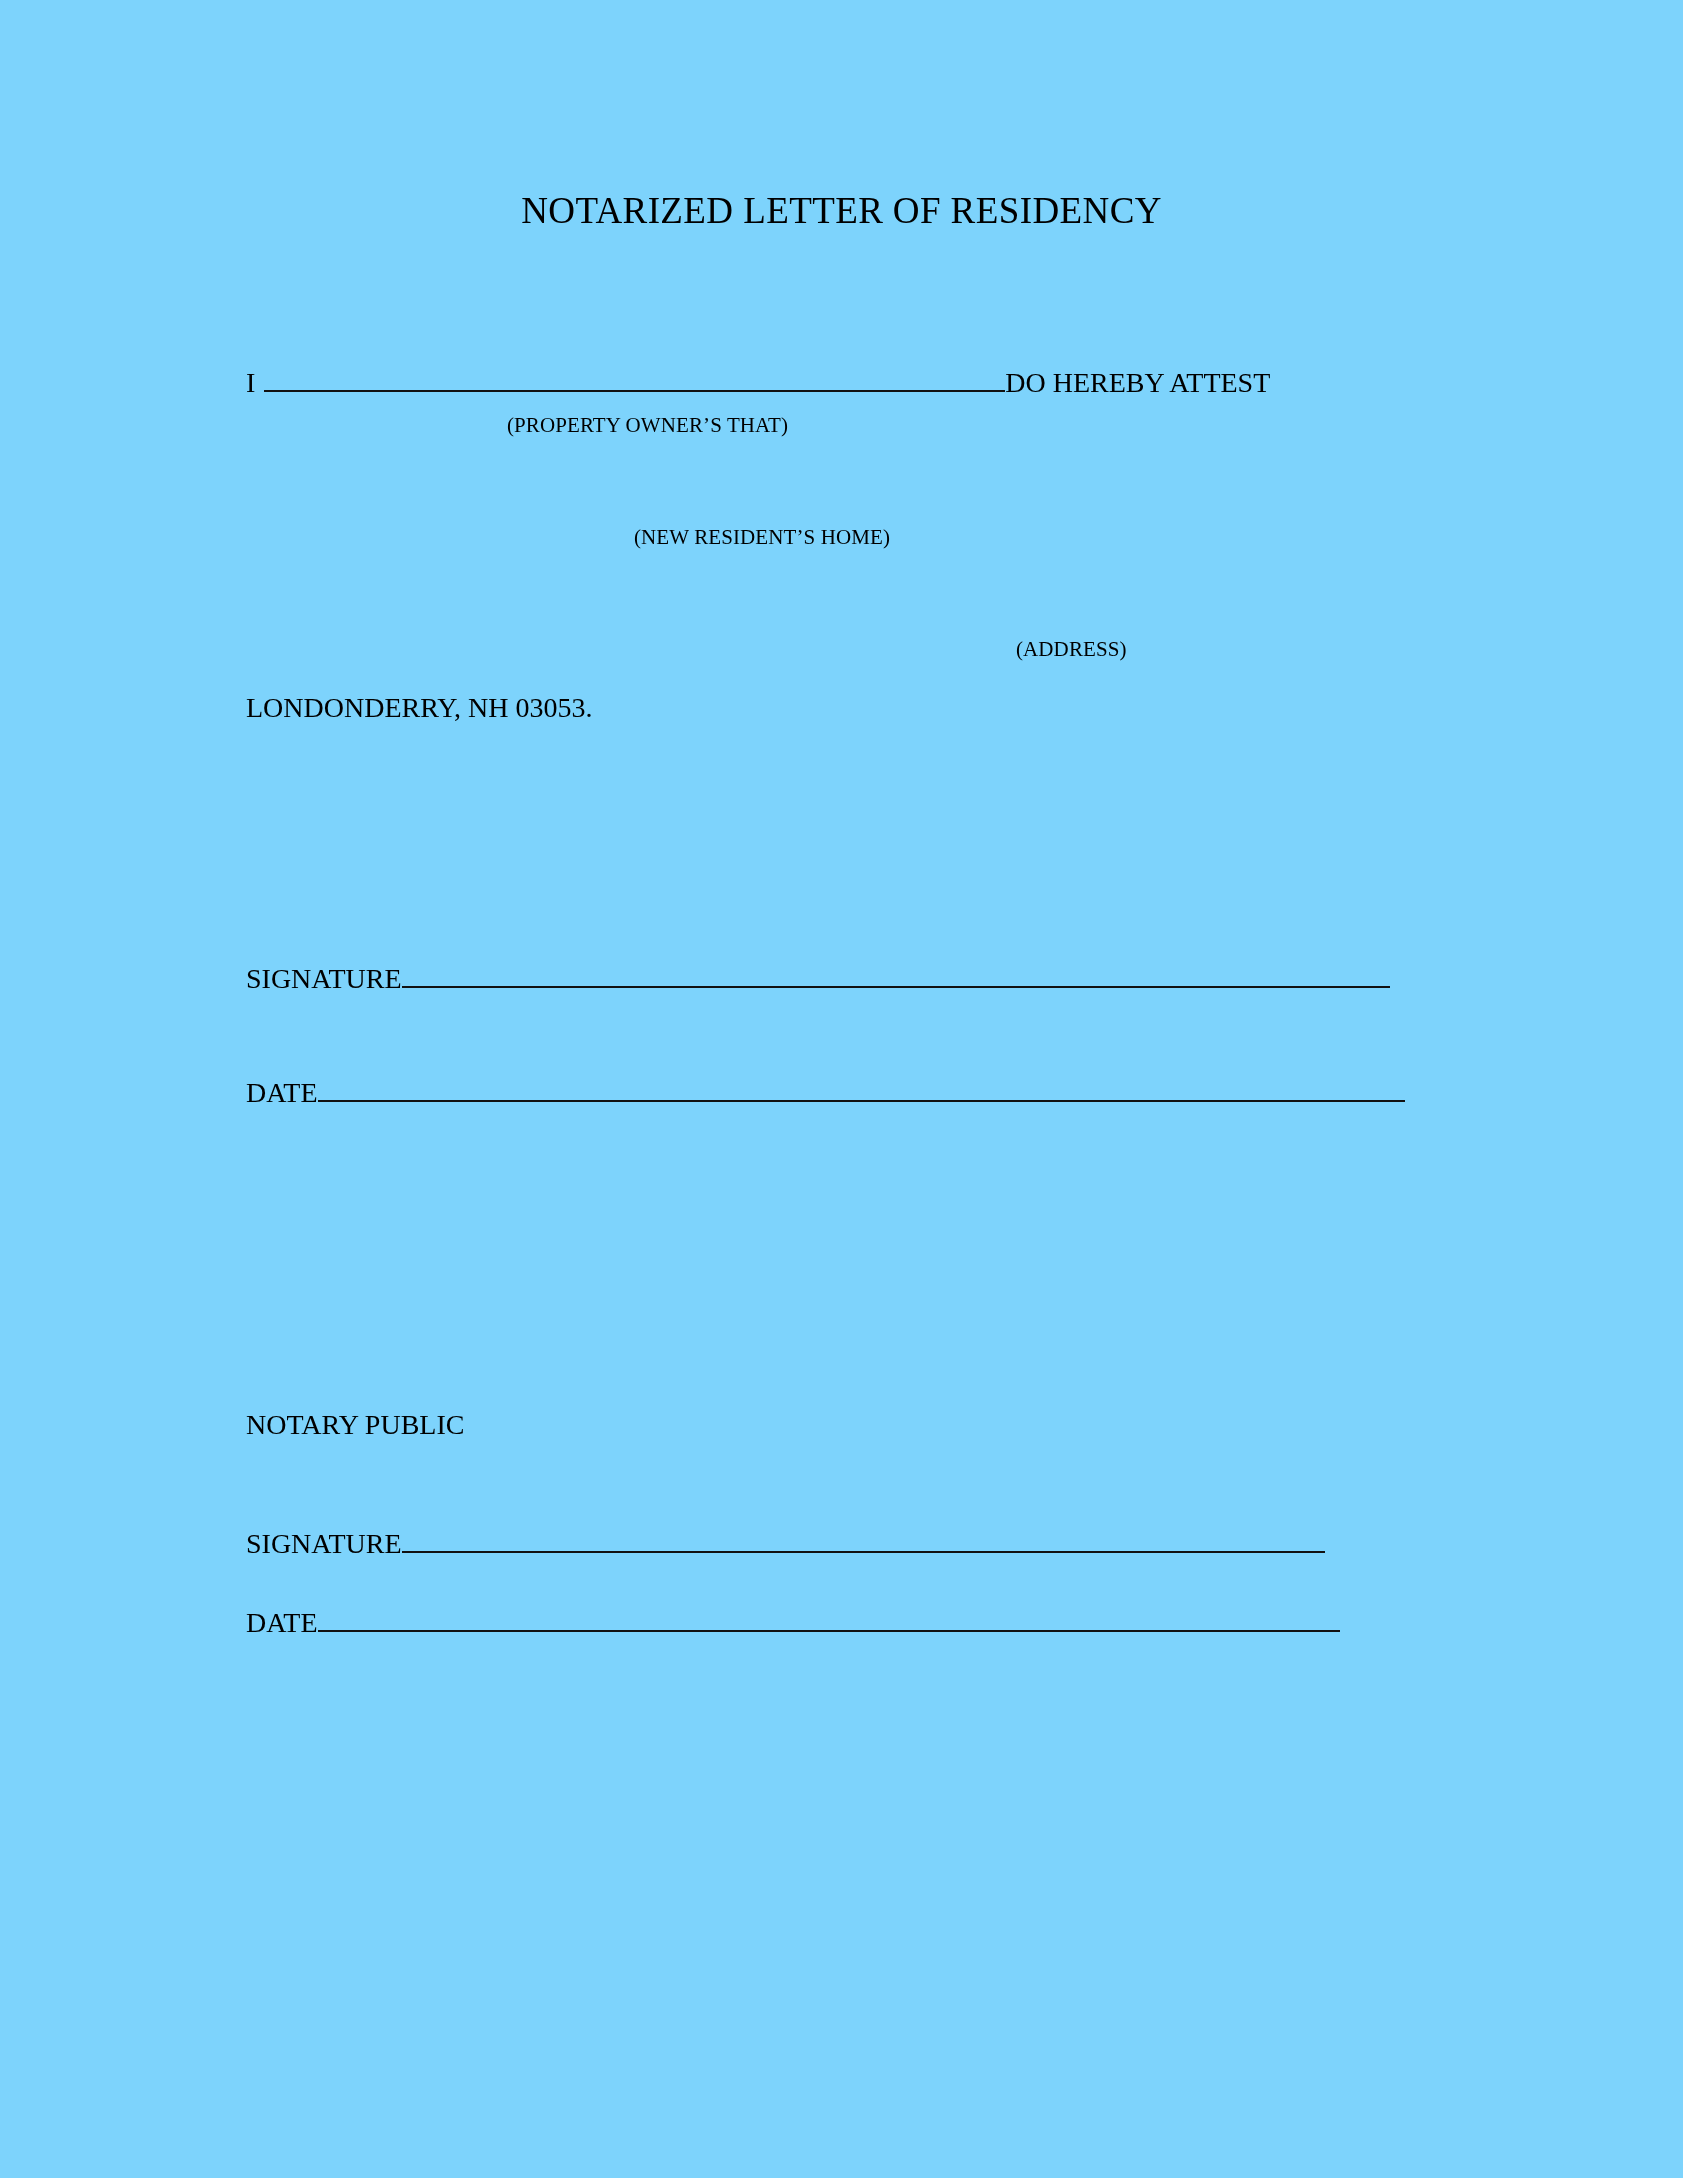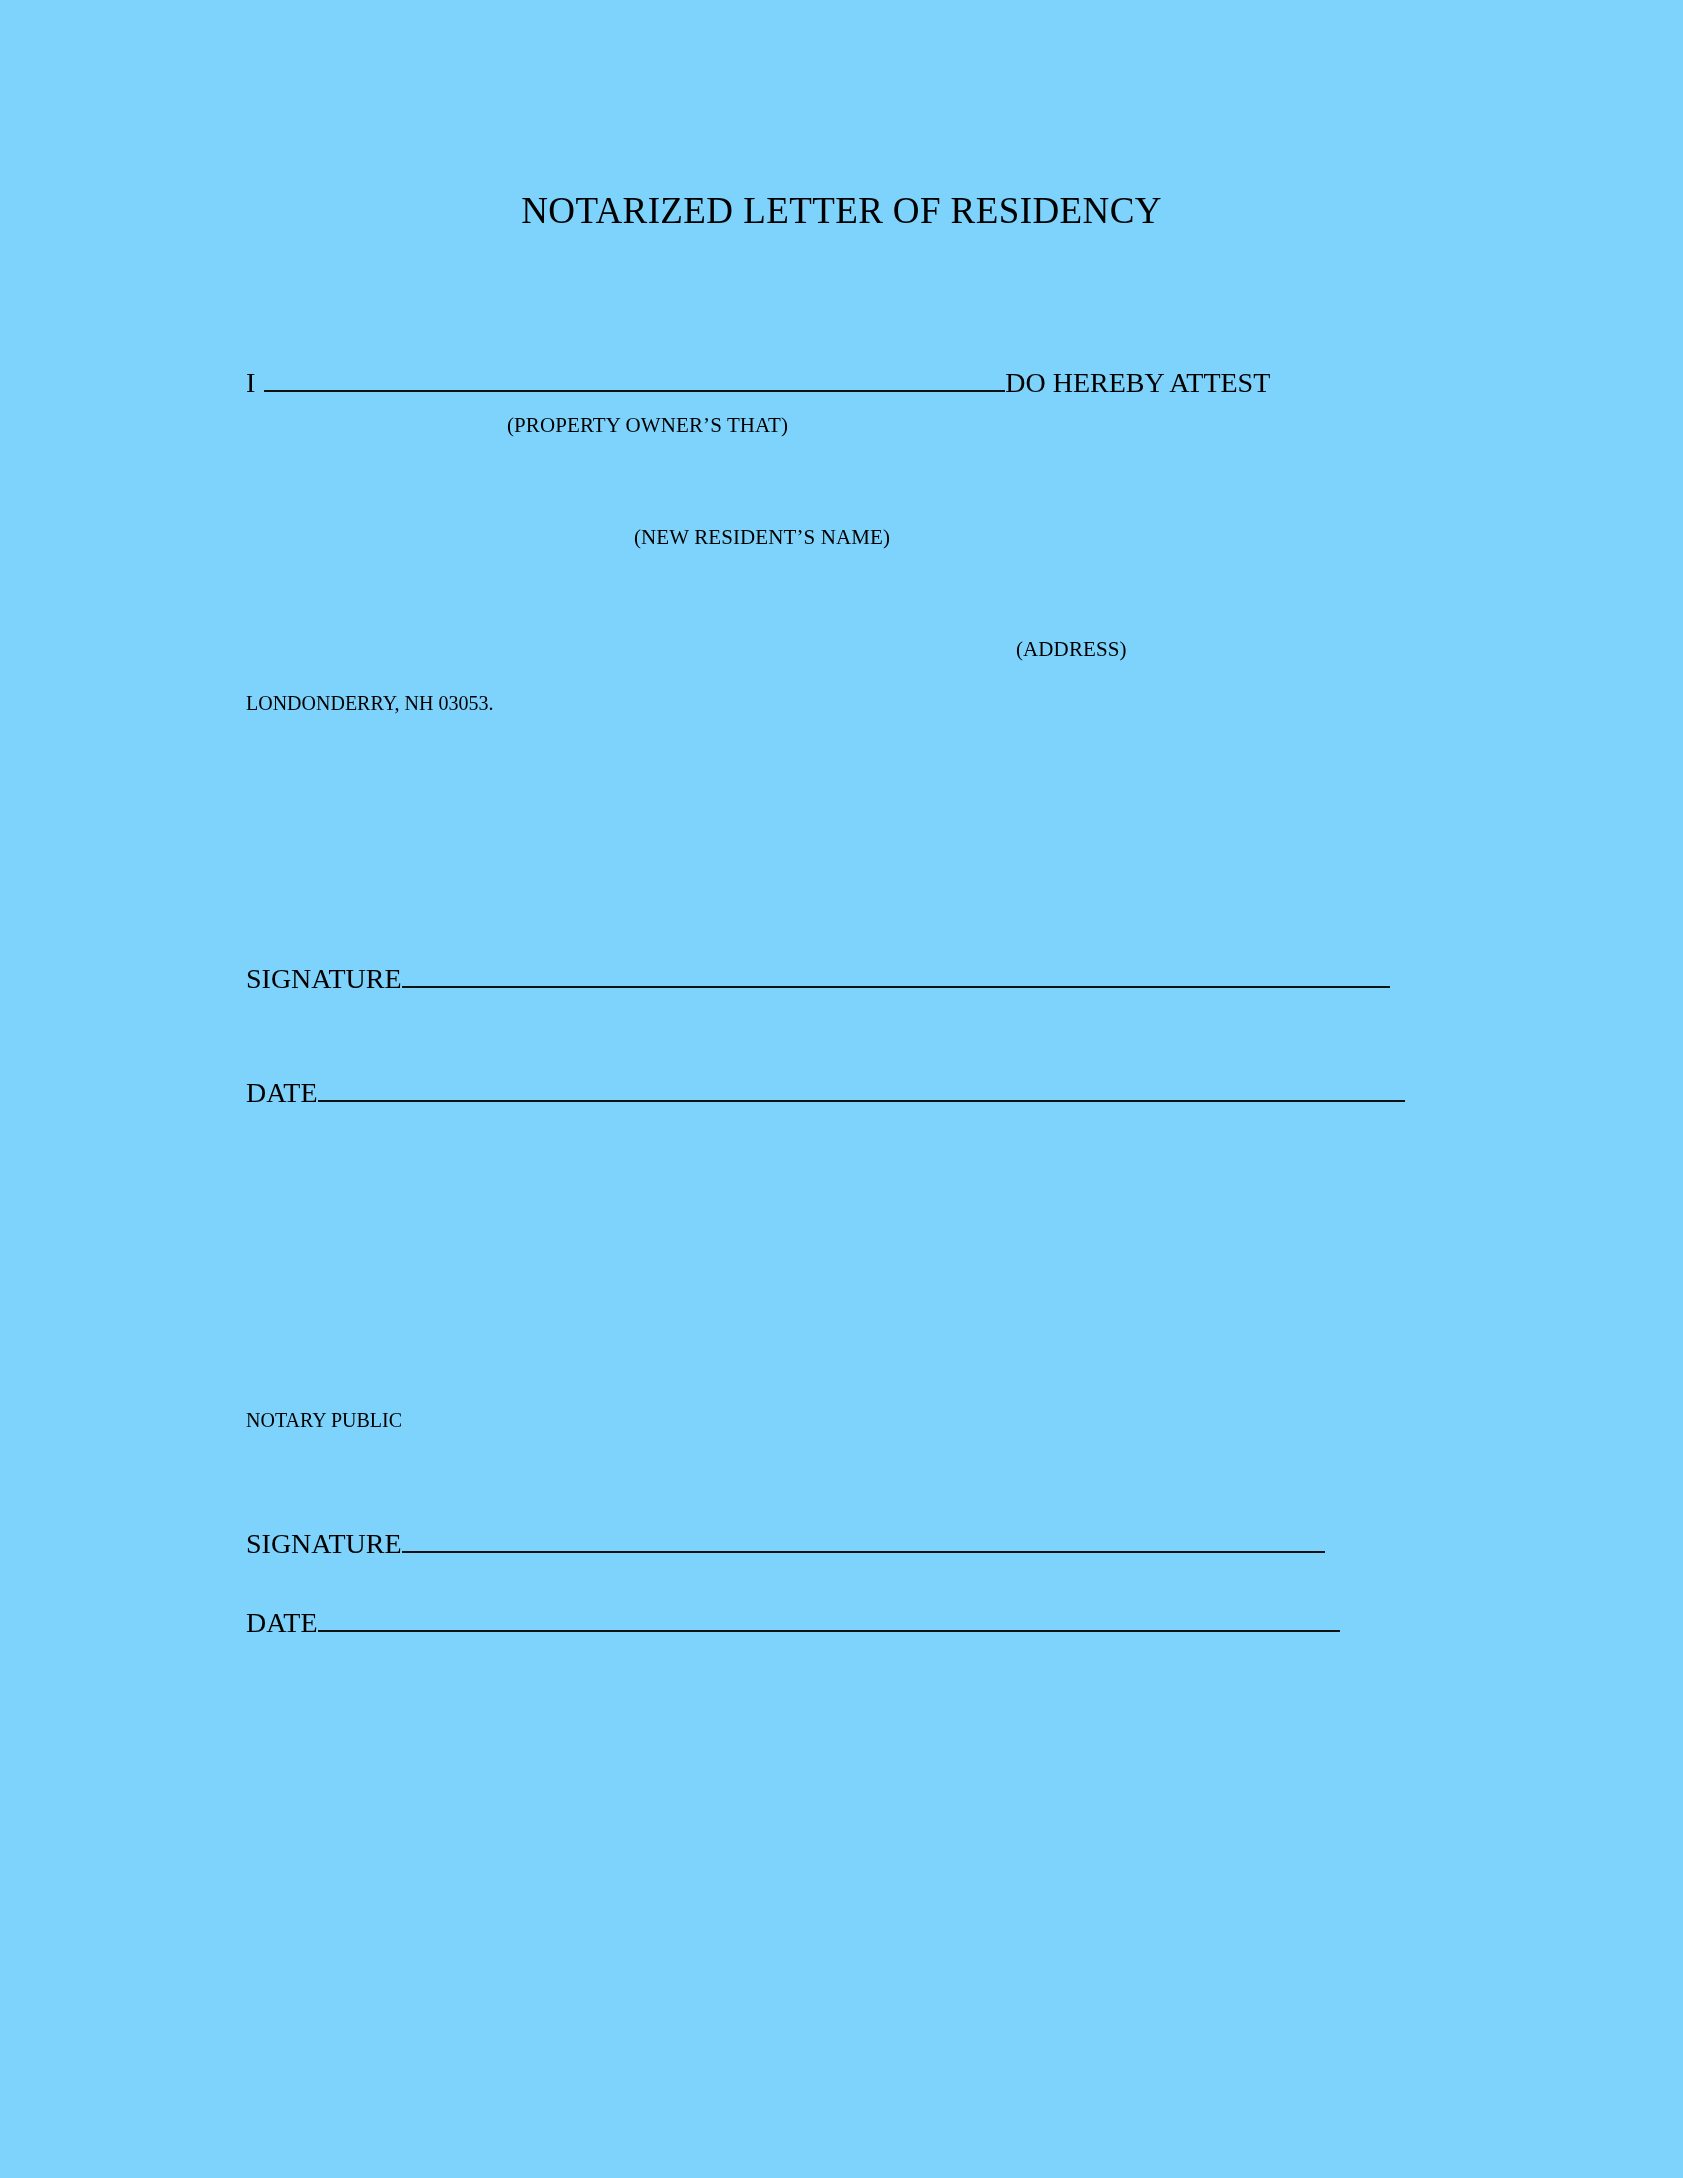--- a/index.html
+++ b/index.html
@@ -63,40 +63,40 @@
     font-size: 21px;
     line-height: 1;
     white-space: nowrap;
     letter-spacing: 0.1px;
   }
 
   
   .plain {
     position: absolute;
     left: 246px;
-    font-size: 20px;
+    font-size: 28px;
     line-height: 1.05;
     white-space: nowrap;
   }
 </style>
 </head>
 <body>
 
 <div class="page">
 
   <div class="doc-title">NOTARIZED LETTER OF RESIDENCY</div>
 
   <div class="row" style="top:364px;">
     <span class="lead">I</span>
     <span class="rule" style="width:741px; margin-left:9px;" title=""></span>
     <span class="lead">DO HEREBY ATTEST</span>
   </div>
   <div class="caption" style="left:507px; top:415px;">(PROPERTY OWNER’S THAT)</div>
 
-  <div class="caption" style="left:634px; top:527px;">(NEW RESIDENT’S NAME)</div>
+  <div class="caption" style="left:634px; top:527px;">(NEW RESIDENT’S HOME)</div>
 
   <div class="caption" style="left:1016px; top:639px;">(ADDRESS)</div>
 
   <div class="plain" style="top:693px;">LONDONDERRY, NH 03053.</div>
 
   <div class="row" style="top:960px;">
     <span class="lead">SIGNATURE</span>
     <span class="rule" style="width:988px;"></span>
   </div>
 

